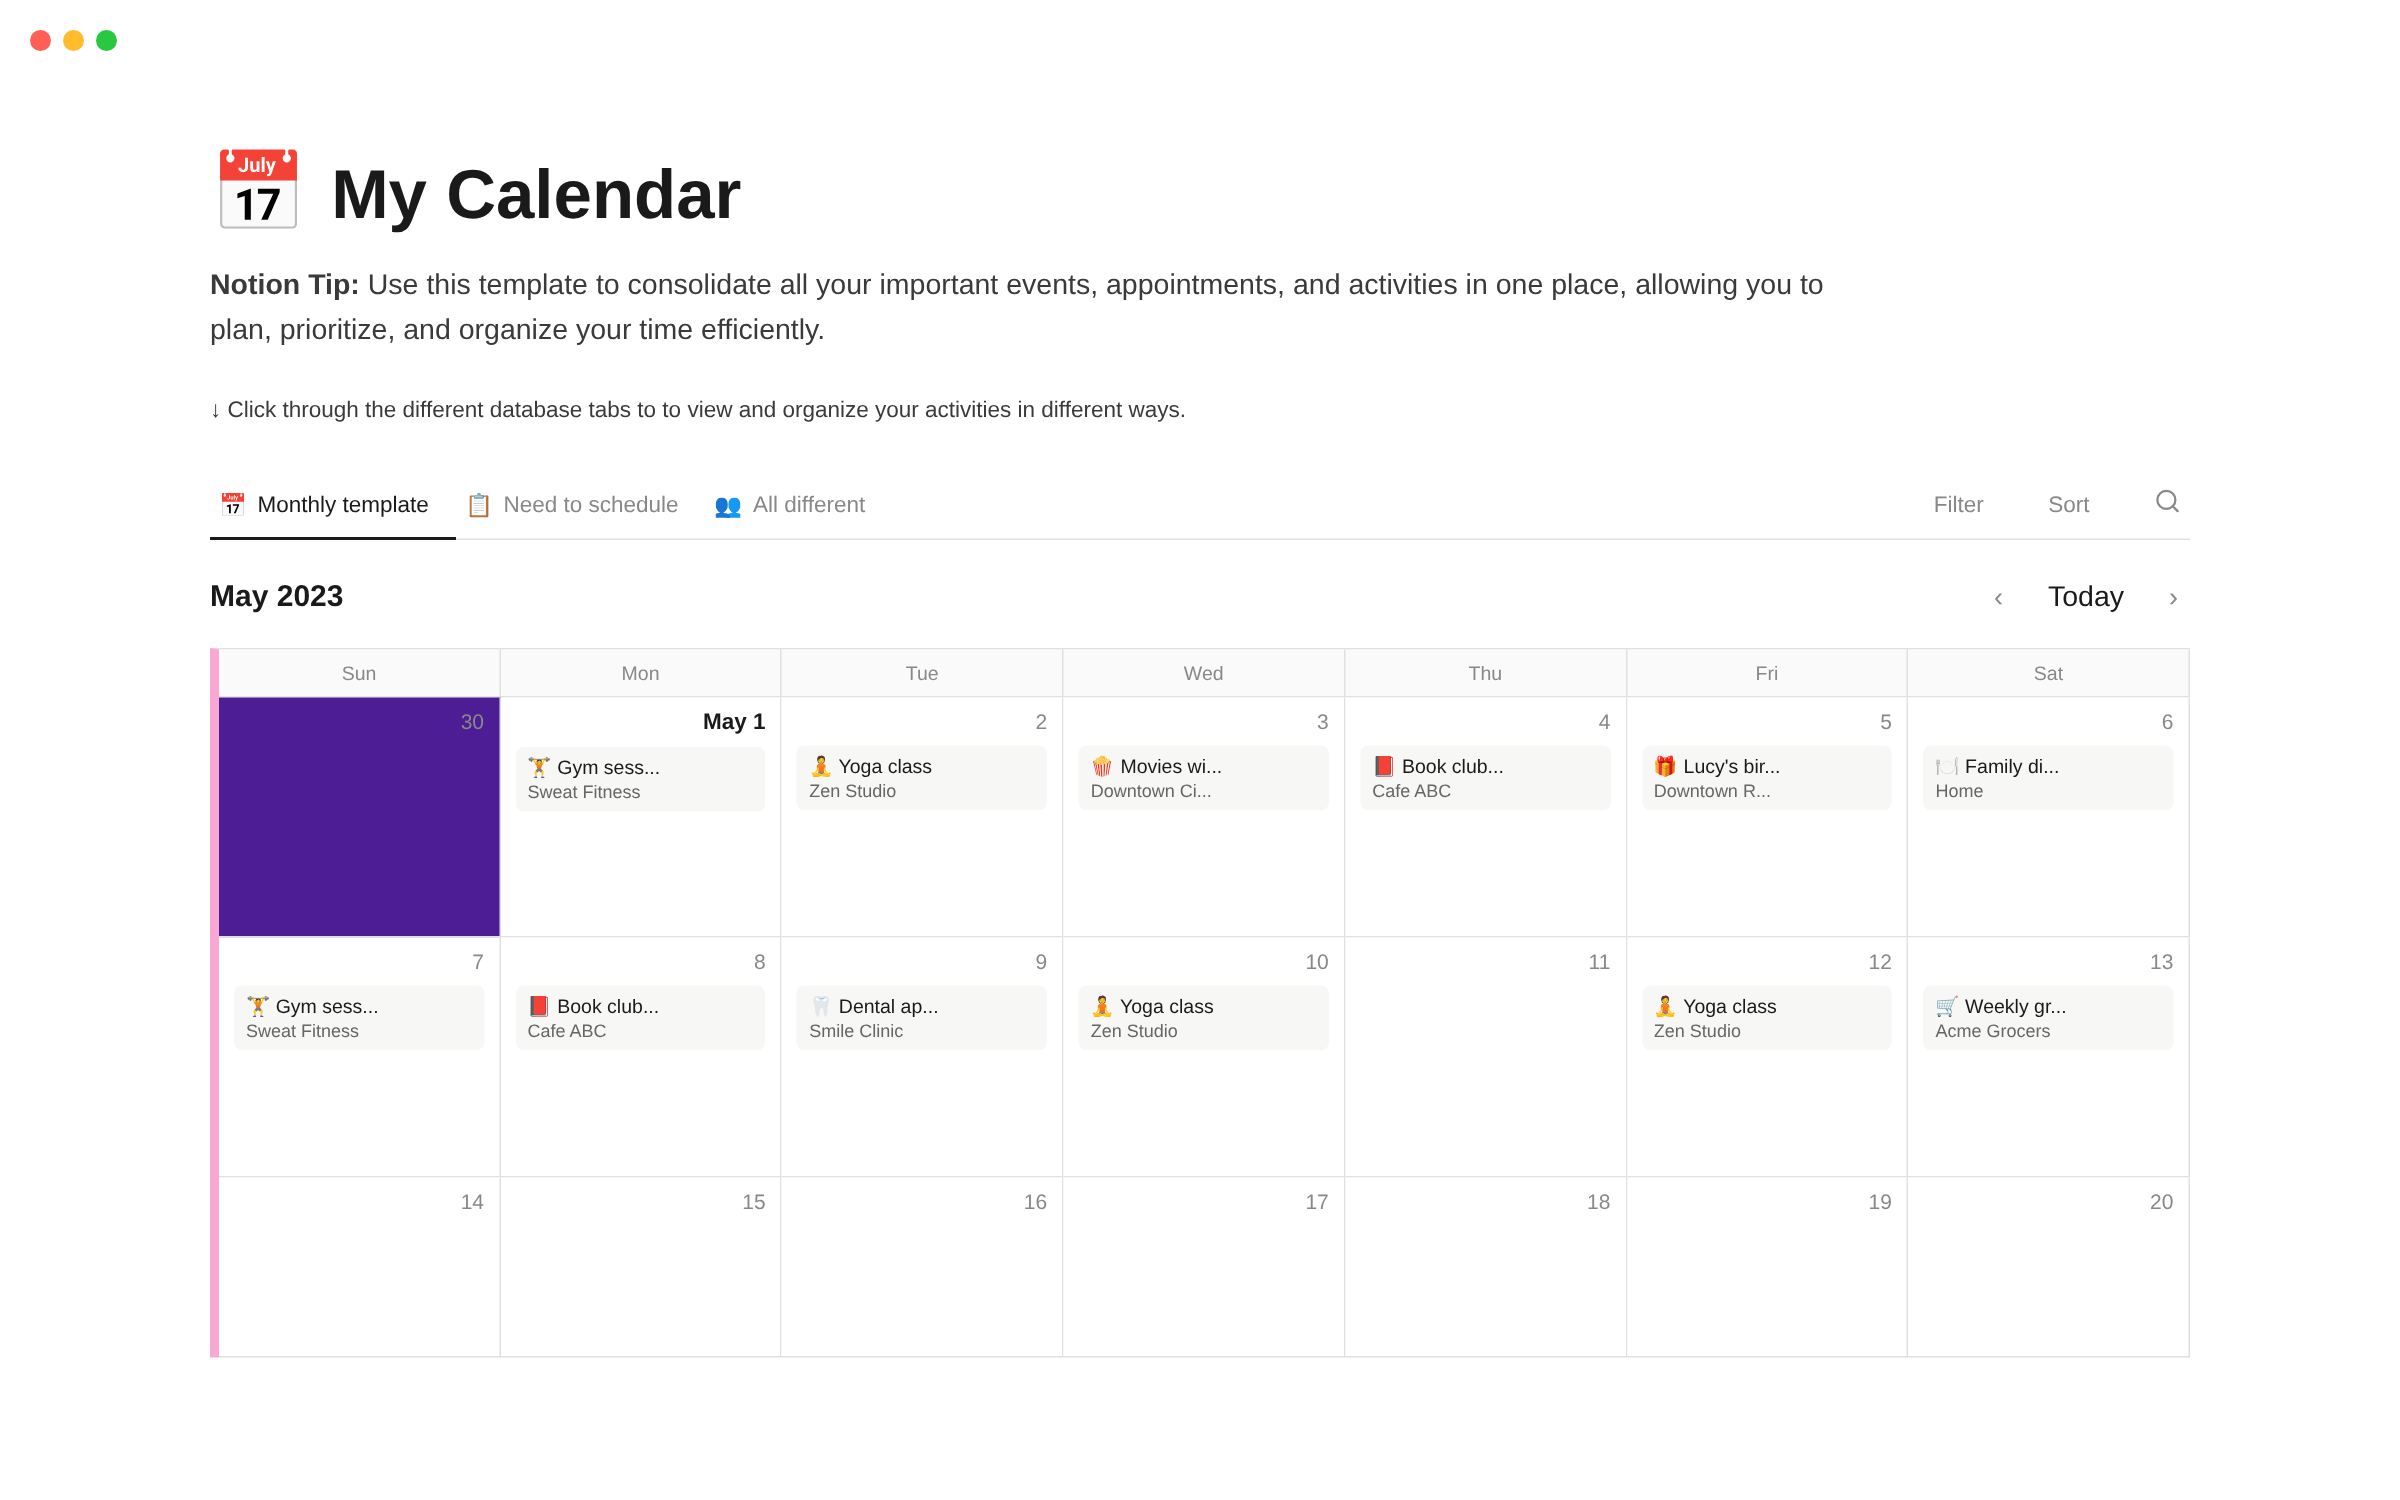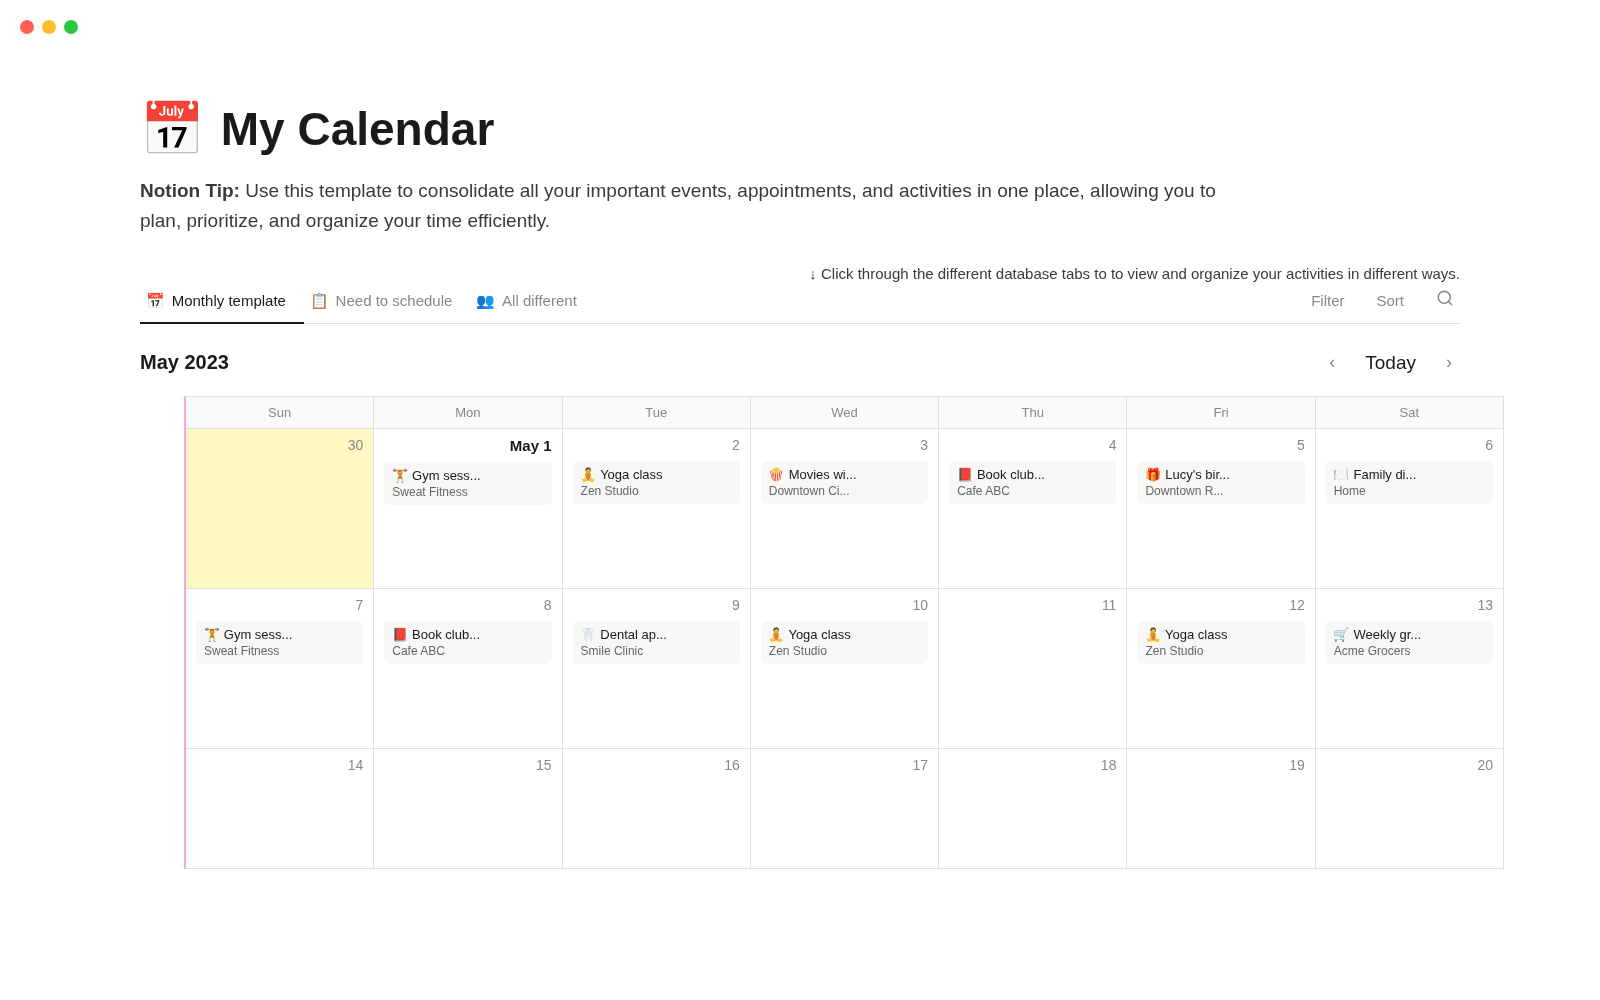--- a/index.html
+++ b/index.html
@@ -57,21 +57,21 @@
       margin-bottom: 28px;
       max-width: 1100px;
     }
     .notion-tip strong {
       font-weight: 700;
     }
 
     .click-tip {
       font-size: 15px;
       color: #3a3a3a;
-      text-align: right;
+      margin-bottom: 36px;
     }
 
     
     .tabs-bar {
       display: flex;
       align-items: center;
       border-bottom: 1px solid #e0e0e0;
       margin-bottom: 0;
       position: relative;
     }
@@ -96,21 +96,21 @@
     .tab.active {
       color: #1a1a1a;
       border-bottom: 2px solid #1a1a1a;
       font-weight: 500;
     }
     .tab-icon { font-size: 15px; }
 
     .tabs-right {
       display: flex;
       align-items: center;
-      gap: 20px;
+      gap: 31px;
       padding-bottom: 4px;
     }
     .tabs-right-btn {
       font-size: 15px;
       color: #888;
       cursor: pointer;
       background: none;
       border: none;
       padding: 4px 6px;
     }
@@ -152,22 +152,21 @@
       background: none;
       border: none;
       cursor: pointer;
       padding: 4px 10px;
     }
 
     
     .calendar-grid {
       width: 100%;
       border-top: 1px solid #e0e0e0;
-      border-left: 2px solid #f9a8d4;
-      margin-left: 44px;
+      border-left: 6px solid #f9a8d4;
     }
     .cal-day-headers {
       display: grid;
       grid-template-columns: repeat(7, 1fr);
       background: #fafafa;
     }
     .cal-day-header {
       text-align: center;
       font-size: 13px;
       color: #888;
@@ -188,21 +187,21 @@
     }
     .cal-cell {
       border-right: 1px solid #e0e0e0;
       border-bottom: 1px solid #e0e0e0;
       padding: 8px 10px;
       vertical-align: top;
       position: relative;
       background: #fff;
     }
     .cal-cell.outside-month {
-      background: #fef9c3;
+      background: #4c1d95;
     }
     .cal-date {
       font-size: 14px;
       color: #888;
       text-align: right;
       margin-bottom: 8px;
       font-weight: 400;
     }
     .cal-date.may1 {
       font-weight: 700;

